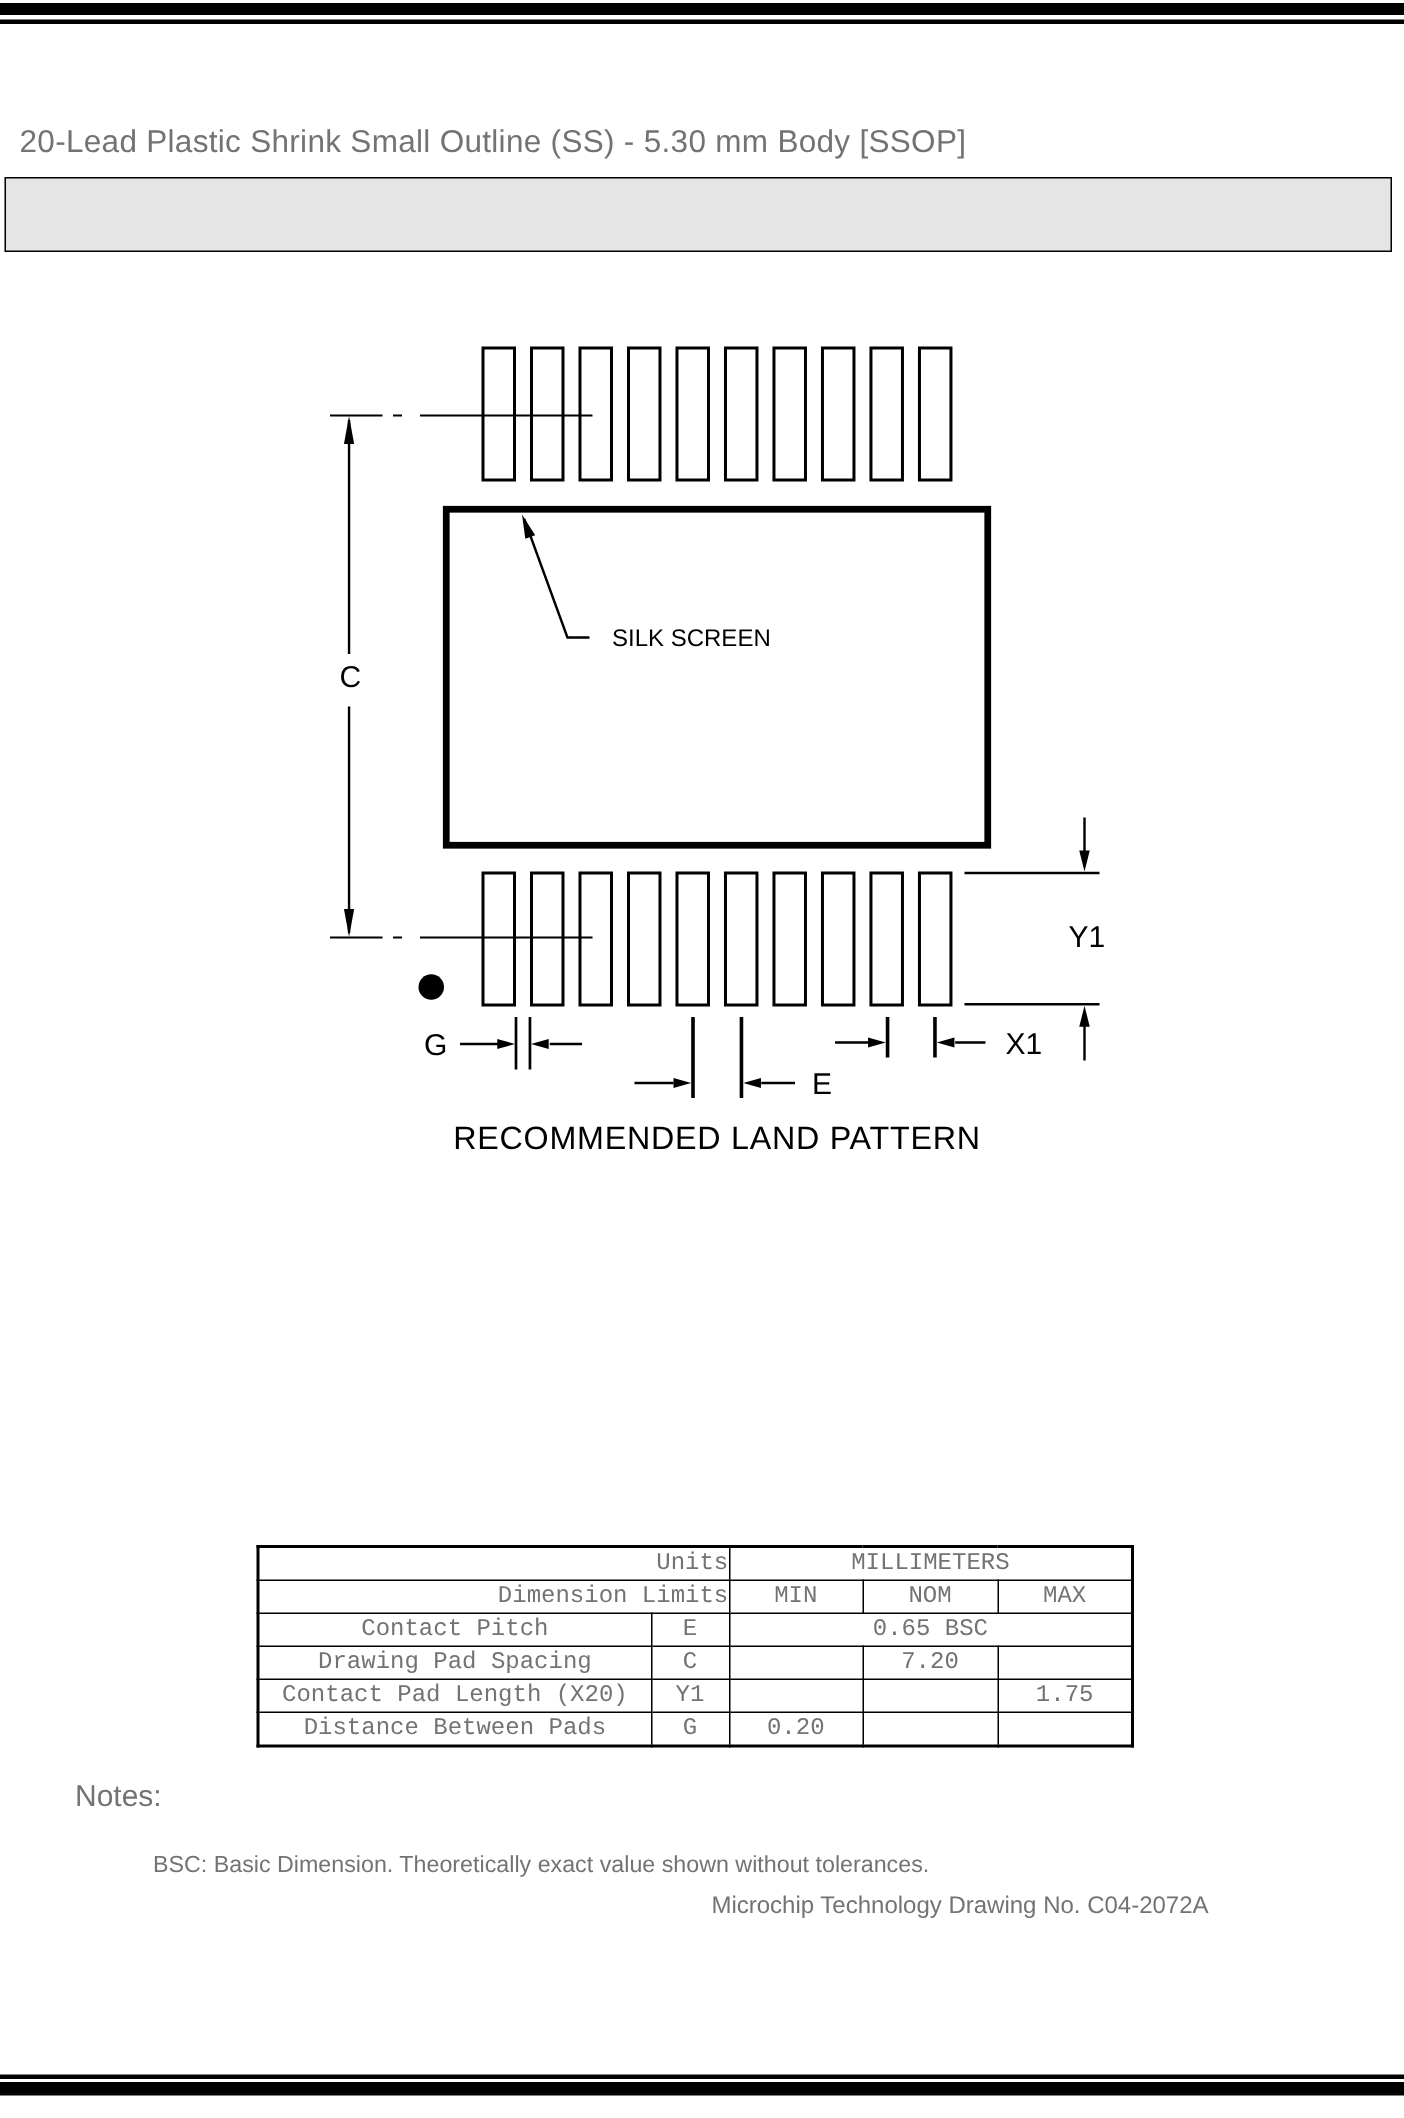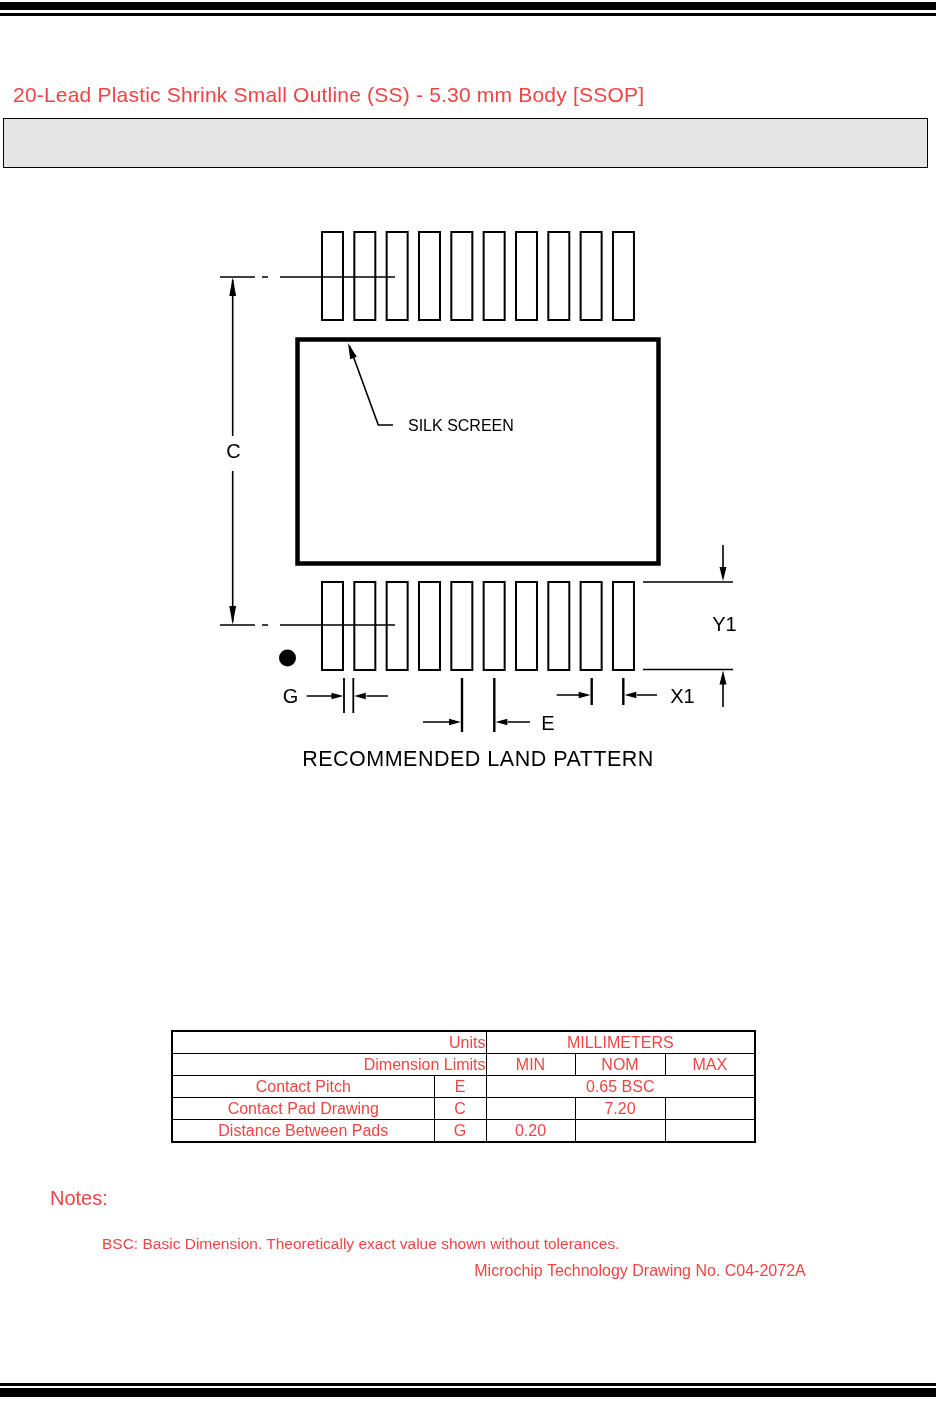--- a/index.html
+++ b/index.html
@@ -1,18 +1,18 @@
 <!DOCTYPE html>
 <html><head>
 <meta charset="utf-8">
 <style>
   html,body{margin:0;padding:0;background:#888;}
   .page{
     position:relative;width:936px;height:1412px;background:#fff;margin:0 auto;
-    font-family:"Liberation Sans",sans-serif;color:#ef4444;overflow:hidden;
+    font-family:"Liberation Sans",sans-serif;color:#737373;overflow:hidden;
   }
   .abs{position:absolute;}
   .rule{position:absolute;left:0;width:936px;background:#000;}
   .page-title{position:absolute;left:13px;top:83px;font-size:21px;letter-spacing:0.2px;white-space:nowrap;}
   .banner{position:absolute;left:3px;top:118px;width:923px;height:48px;border:1.5px solid #000;}
   svg text{font-family:"Liberation Sans",sans-serif;fill:#000;}
   .pad{fill:#fff;stroke:#000;stroke-width:2;}
   .box{fill:#fff;stroke:#000;stroke-width:4.5;}
   .cl{stroke:#000;stroke-width:1.4;fill:none;}
   .dl{stroke:#000;stroke-width:1.6;fill:none;}
@@ -21,21 +21,21 @@
   .arrow{fill:#000;stroke:none;}
   .dimtext{font-size:20px;}
   .silktext{font-size:16px;}
   .captiontext{font-size:21.5px;letter-spacing:0.5px;}
   table.dims{
     position:absolute;left:171px;top:1030px;border-collapse:collapse;table-layout:fixed;
     width:583px;border:2px solid #000;
   }
   table.dims td{
     border:1px solid #000;font-size:16px;height:21px;line-height:21px;
-    padding:0;white-space:nowrap;overflow:hidden;
+    padding:0;white-space:nowrap;overflow:hidden;font-family:Liberation Mono, monospace;
   }
   td.ra{text-align:right;padding-right:5px;}
   td.la{text-align:center;padding-left:6px;}
   td.ca{text-align:center;}
   .note{position:absolute;font-size:15.5px;white-space:nowrap;}
   .drawing-no{position:absolute;left:400px;top:1262px;width:480px;text-align:center;font-size:16px;white-space:nowrap;}
 </style>
 </head>
 <body>
 
@@ -147,25 +147,32 @@
         <td class="ca">MIN</td>
         <td class="ca">NOM</td>
         <td class="ca">MAX</td>
       </tr>
       <tr>
         <td class="la">Contact Pitch</td>
         <td class="ca">E</td>
         <td colspan="3" class="ca">0.65 BSC</td>
       </tr>
       <tr>
-        <td class="la">Contact Pad Drawing</td>
+        <td class="la">Drawing Pad Spacing</td>
         <td class="ca">C</td>
         <td class="ca"></td>
         <td class="ca">7.20</td>
         <td class="ca"></td>
+      </tr>
+      <tr>
+        <td class="la">Contact Pad Length (X20)</td>
+        <td class="ca">Y1</td>
+        <td class="ca"></td>
+        <td class="ca"></td>
+        <td class="ca">1.75</td>
       </tr>
       <tr>
         <td class="la">Distance Between Pads</td>
         <td class="ca">G</td>
         <td class="ca">0.20</td>
         <td class="ca"></td>
         <td class="ca"></td>
       </tr>
     </tbody>
   </table>

